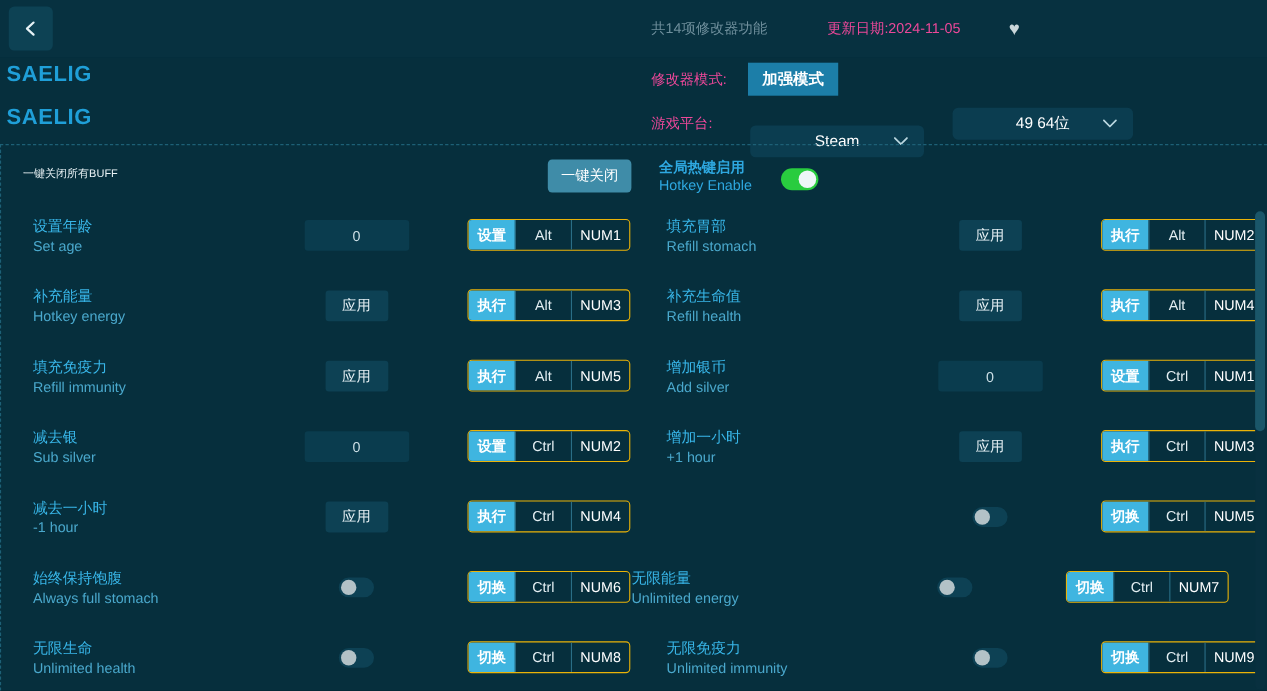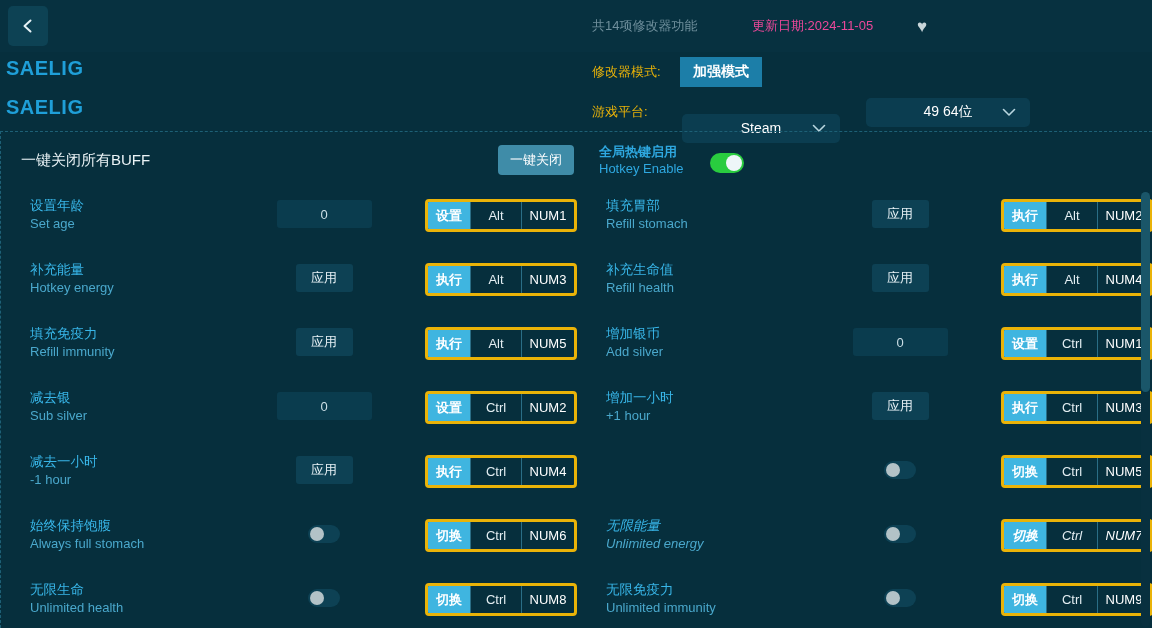--- a/index.html
+++ b/index.html
@@ -111,21 +111,21 @@
     width: 560px;
   }
   .opt-row {
     display: flex;
     align-items: center;
     height: 40px;
   }
   .opt-label {
     width: 88px;
     font-size: 13px;
-    color: #eab308;
+    color: #ec4899;
     text-align: left;
   }
   .mode-pill {
     background: #1c7ea8;
     color: #ffffff;
     font-size: 14px;
     font-weight: bold;
     padding: 6px 13px;
     border-radius: 0;
     cursor: pointer;
@@ -165,21 +165,21 @@
 
   
   .buff-row {
     position: relative;
     height: 56px;
   }
   .buff-title {
     position: absolute;
     left: 20px;
     top: 19px;
-    font-size: 15px;
+    font-size: 10px;
     color: #eaf3f6;
   }
   .close-all-btn {
     position: absolute;
     left: 497px;
     top: 13px;
     width: 76px;
     height: 30px;
     border-radius: 4px;
     background: #3f8ca8;
@@ -291,21 +291,21 @@
     cursor: pointer;
   }
   
   .hk {
     position: absolute;
     left: 424px;
     top: 11px;
     height: 27px;
     display: flex;
     align-items: stretch;
-    border: 3px solid #eab308;
+    border: 1px solid #eab308;
     border-radius: 4px;
     overflow: hidden;
     cursor: pointer;
   }
   .hk .act {
     background: #3fb5e0;
     color: #ffffff;
     font-size: 13px;
     font-weight: bold;
     padding: 0 7px;
@@ -569,21 +569,21 @@
             <div class="tgl off">
               <div class="knob"></div>
             </div>
           </div>
           <div class="hk">
             <div class="act">切换</div>
             <div class="mod">Ctrl</div>
             <div class="key">NUM6</div>
           </div>
         </div>
-        <div class="cell" style="left: 576px; top: 320px; font-style: italic;">
+        <div class="cell" style="left: 544px; top: 320px;">
           <div class="names">
             <span class="cn">无限能量</span>
             <span class="en">Unlimited energy</span>
           </div>
           <div class="ctrl">
             <div class="tgl off">
               <div class="knob"></div>
             </div>
           </div>
           <div class="hk">

